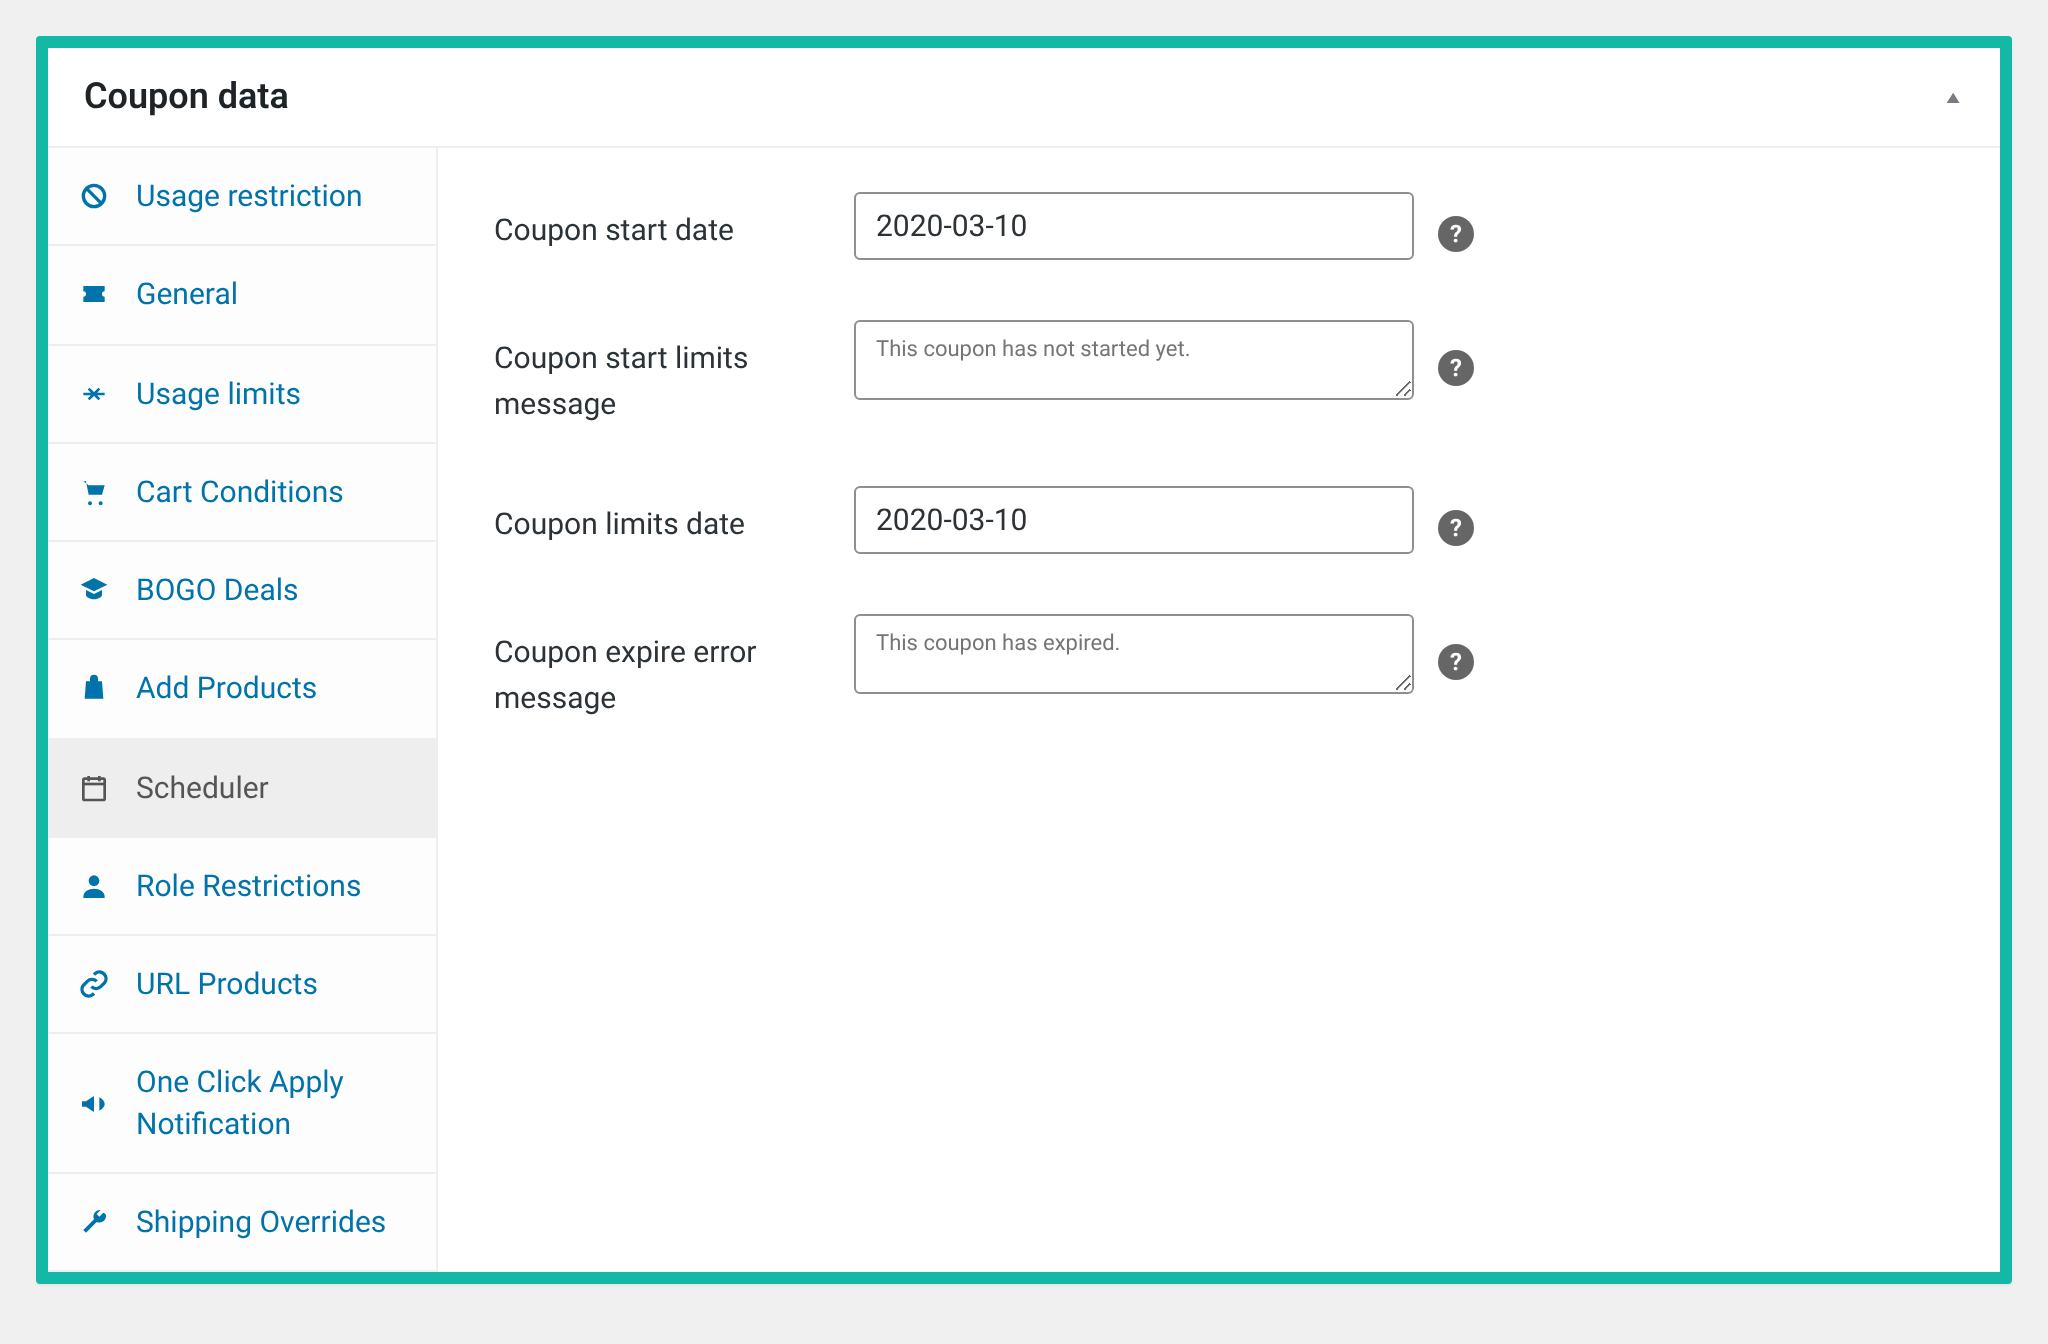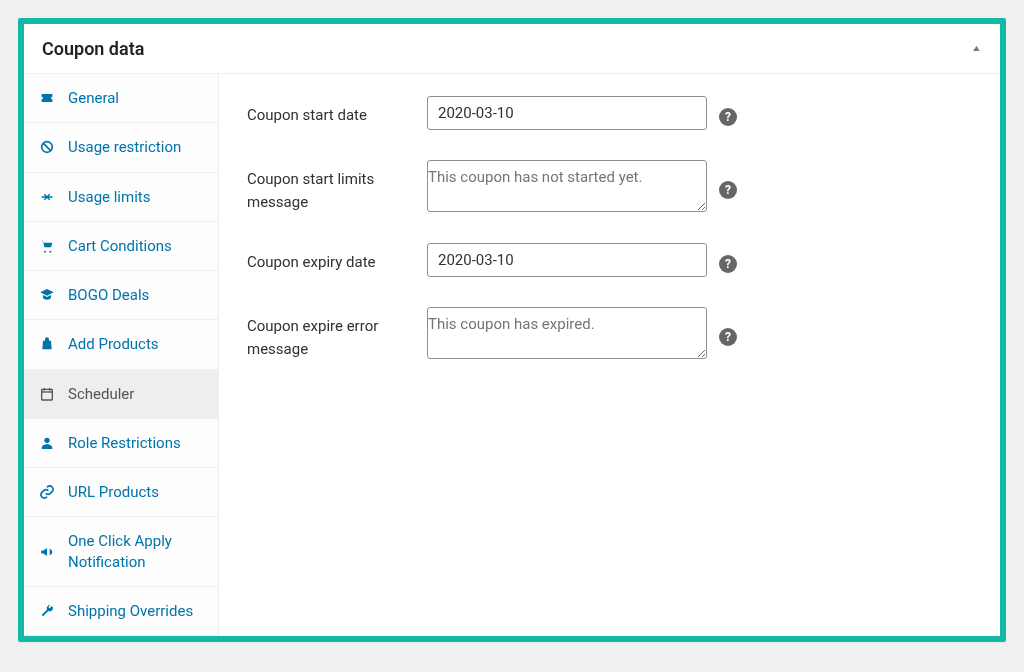--- a/index.html
+++ b/index.html
@@ -98,25 +98,25 @@
       padding: 7px 10px;
       border: 1px solid #8c8f94;
       border-radius: 3px;
       font-size: 15px;
       color: #2c3338;
       background: #fff;
       font-family: inherit;
     }
     .textarea-input {
       width: 280px;
-      height: 52px;
-      padding: 7px 0;
+      height: 40px;
+      padding: 7px 10px;
       border: 1px solid #8c8f94;
       border-radius: 3px;
-      font-size: 15px;
+      font-size: 11px;
       color: #787c82;
       background: #fff;
       resize: both;
       font-family: inherit;
     }
     .help-icon {
       width: 18px;
       height: 18px;
       border-radius: 50%;
       background: #666;
@@ -137,35 +137,35 @@
 <div class="panel">
   <div class="panel-header">
     <h2>Coupon data</h2>
     <span class="collapse-toggle">▲</span>
   </div>
   <div class="panel-body">
     <div class="sidebar">
 
       <div class="sidebar-item">
         <span class="icon">
-          <svg viewBox="0 0 24 24" fill="#0073aa">
-              <path d="M4 6h16v4a2 2 0 100 4v4H4v-4a2 2 0 100-4V6z"></path>
-            </svg>
-        </span>
-        <span class="sidebar-item-label">General</span>
-      </div>
-
-      <div class="sidebar-item">
-        <span class="icon">
           <svg viewBox="0 0 24 24" fill="none" stroke="#0073aa" stroke-width="2.5">
               <circle cx="12" cy="12" r="8"></circle>
               <line x1="6.5" y1="6.5" x2="17.5" y2="17.5"></line>
             </svg>
         </span>
         <span class="sidebar-item-label">Usage restriction</span>
+      </div>
+
+      <div class="sidebar-item">
+        <span class="icon">
+          <svg viewBox="0 0 24 24" fill="#0073aa">
+              <path d="M4 6h16v4a2 2 0 100 4v4H4v-4a2 2 0 100-4V6z"></path>
+            </svg>
+        </span>
+        <span class="sidebar-item-label">General</span>
       </div>
 
       <div class="sidebar-item">
         <span class="icon">
           <svg viewBox="0 0 24 24" fill="none" stroke="#0073aa" stroke-width="2">
               <path d="M4 12h16M8 8l4 4 4-4M8 16l4-4 4 4"></path>
             </svg>
         </span>
         <span class="sidebar-item-label">Usage limits</span>
       </div>
@@ -263,21 +263,21 @@
 
       <div class="form-row">
         <div class="form-label">Coupon start limits message</div>
         <div class="form-control">
           <textarea class="textarea-input" placeholder="This coupon has not started yet." style=""></textarea>
           <span class="help-icon">?</span>
         </div>
       </div>
 
       <div class="form-row">
-        <div class="form-label">Coupon expiry date</div>
+        <div class="form-label">Coupon limits date</div>
         <div class="form-control">
           <input type="text" class="text-input" value="2020-03-10" style="">
           <span class="help-icon">?</span>
         </div>
       </div>
 
       <div class="form-row">
         <div class="form-label">Coupon expire error message</div>
         <div class="form-control">
           <textarea class="textarea-input" placeholder="This coupon has expired." style=""></textarea>

